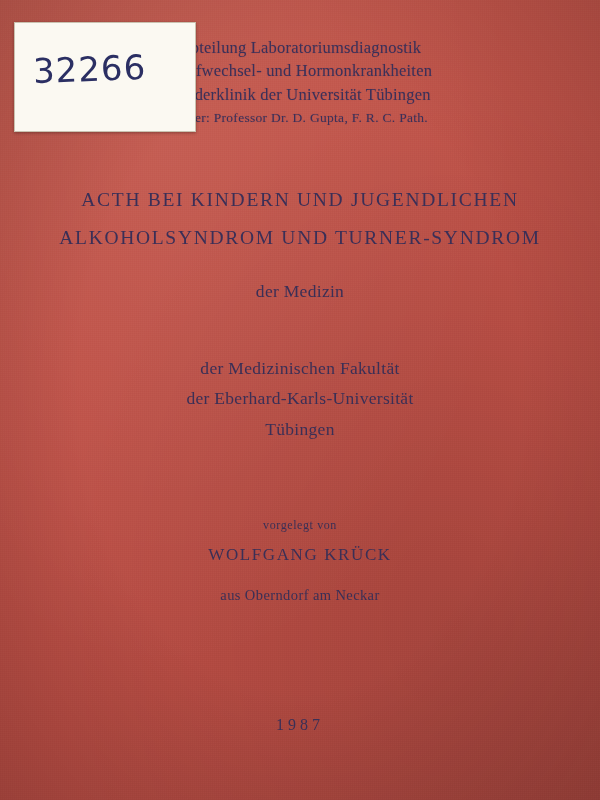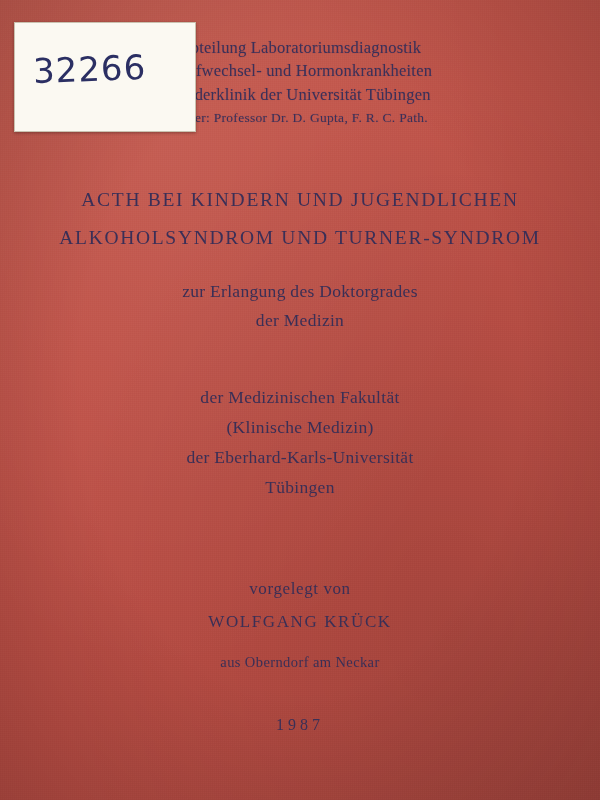--- a/index.html
+++ b/index.html
@@ -133,21 +133,21 @@
     letter-spacing: 0.3px;
   }
   .faculty .ln { display: block; }
 
   .author-block {
     margin-top: 72px;
     line-height: 1.6;
   }
   .author-block .pres {
     display: block;
-    font-size: 17px;
+    font-size: 12px;
     letter-spacing: 0.6px;
     text-align: center;
   }
   .author-block .name {
     display: block;
     margin-top: 6px;
     font-size: 17px;
     letter-spacing: 1.6px;
   }
   .author-block .origin {
@@ -180,27 +180,25 @@
       <span class="ln small">Leiter: Professor Dr. D. Gupta, F. R. C. Path.</span>
     </div>
 
     <div class="title-block">
       <span class="ln">ACTH BEI KINDERN UND JUGENDLICHEN</span>
       <span class="ln">ALKOHOLSYNDROM UND TURNER-SYNDROM</span>
     </div>
 
 
     <div class="sub1">
-      <span class="ln">zur Erlangung des Doktorgrades</span>
       <span class="ln">der Medizin</span>
     </div>
 
     <div class="faculty">
       <span class="ln">der Medizinischen Fakultät</span>
-      <span class="ln">(Klinische Medizin)</span>
       <span class="ln">der Eberhard-Karls-Universität</span>
       <span class="ln">Tübingen</span>
     </div>
 
     <div class="author-block">
       <span class="pres">vorgelegt von</span>
       <span class="name">WOLFGANG KRÜCK</span>
       <span class="origin">aus Oberndorf am Neckar</span>
     </div>
 

